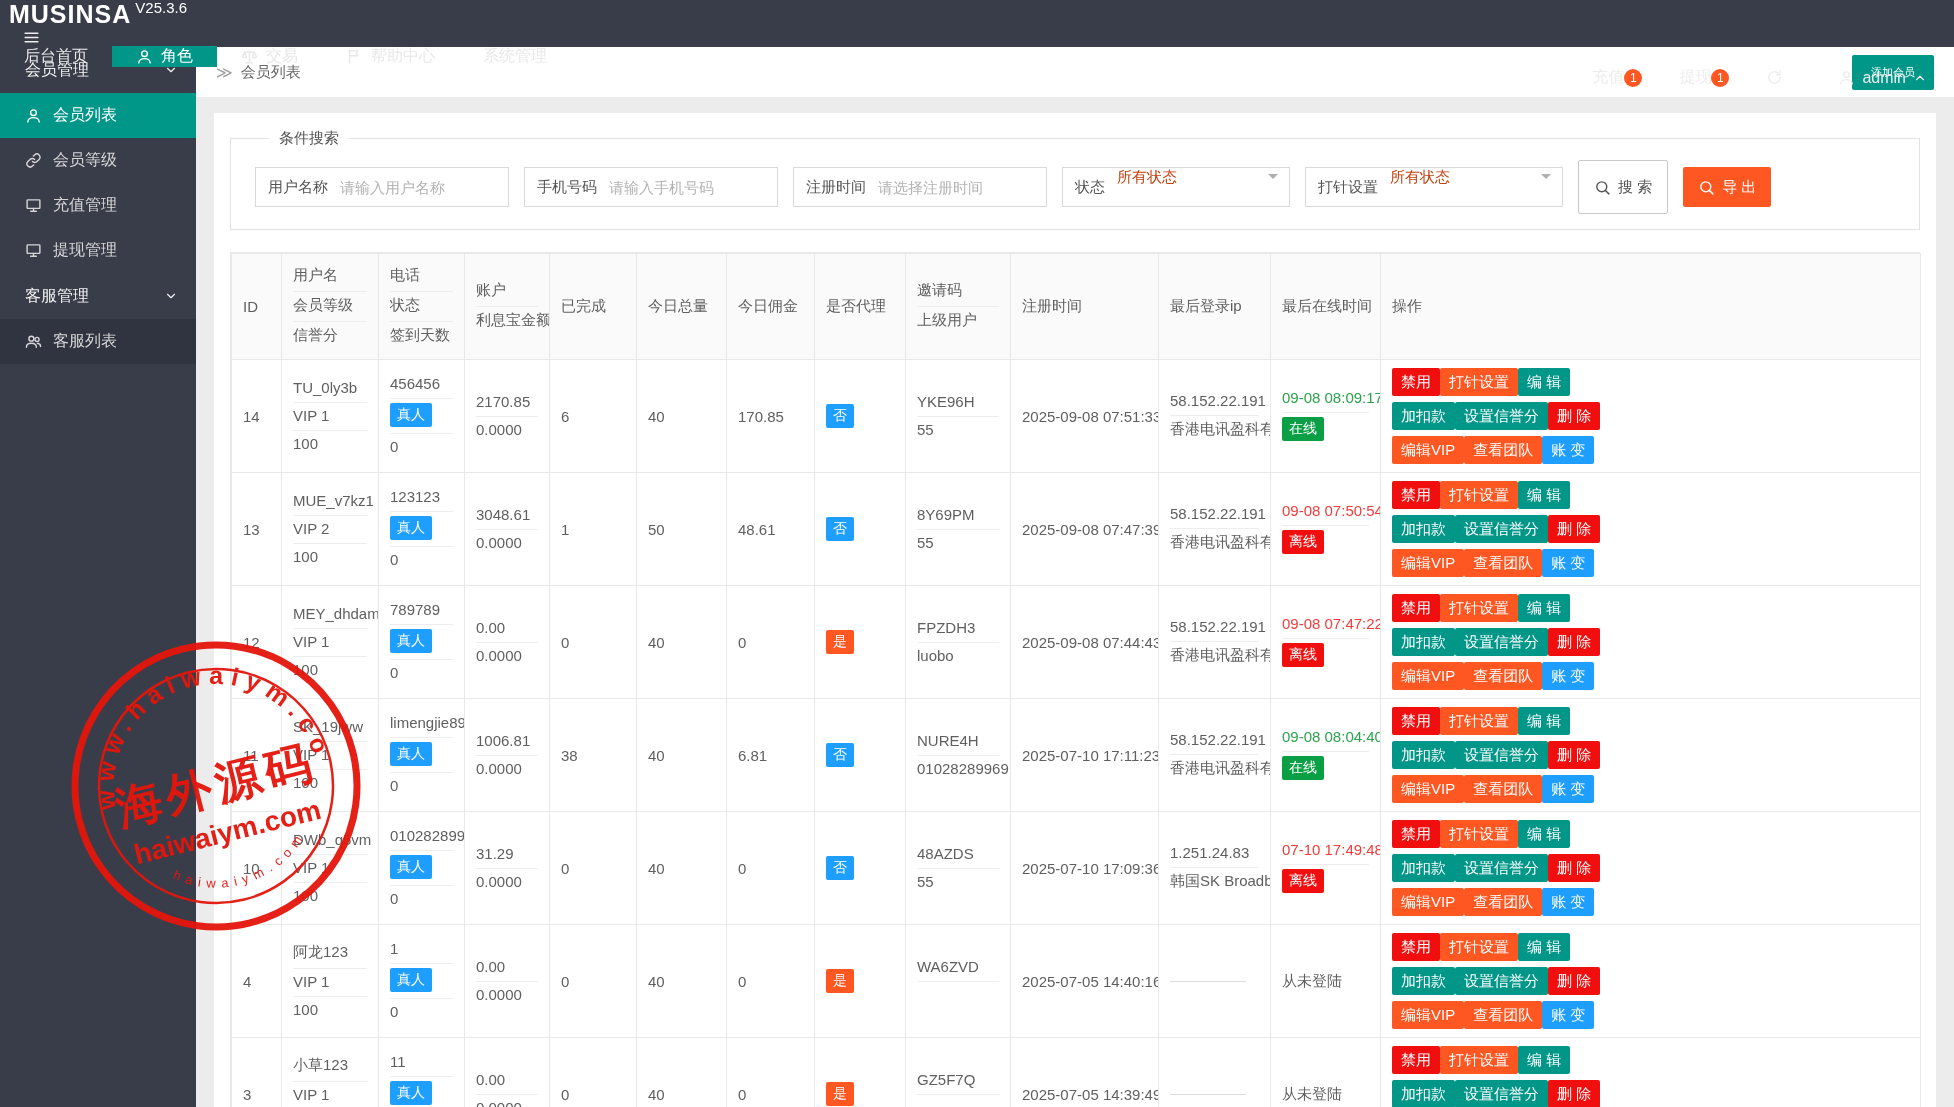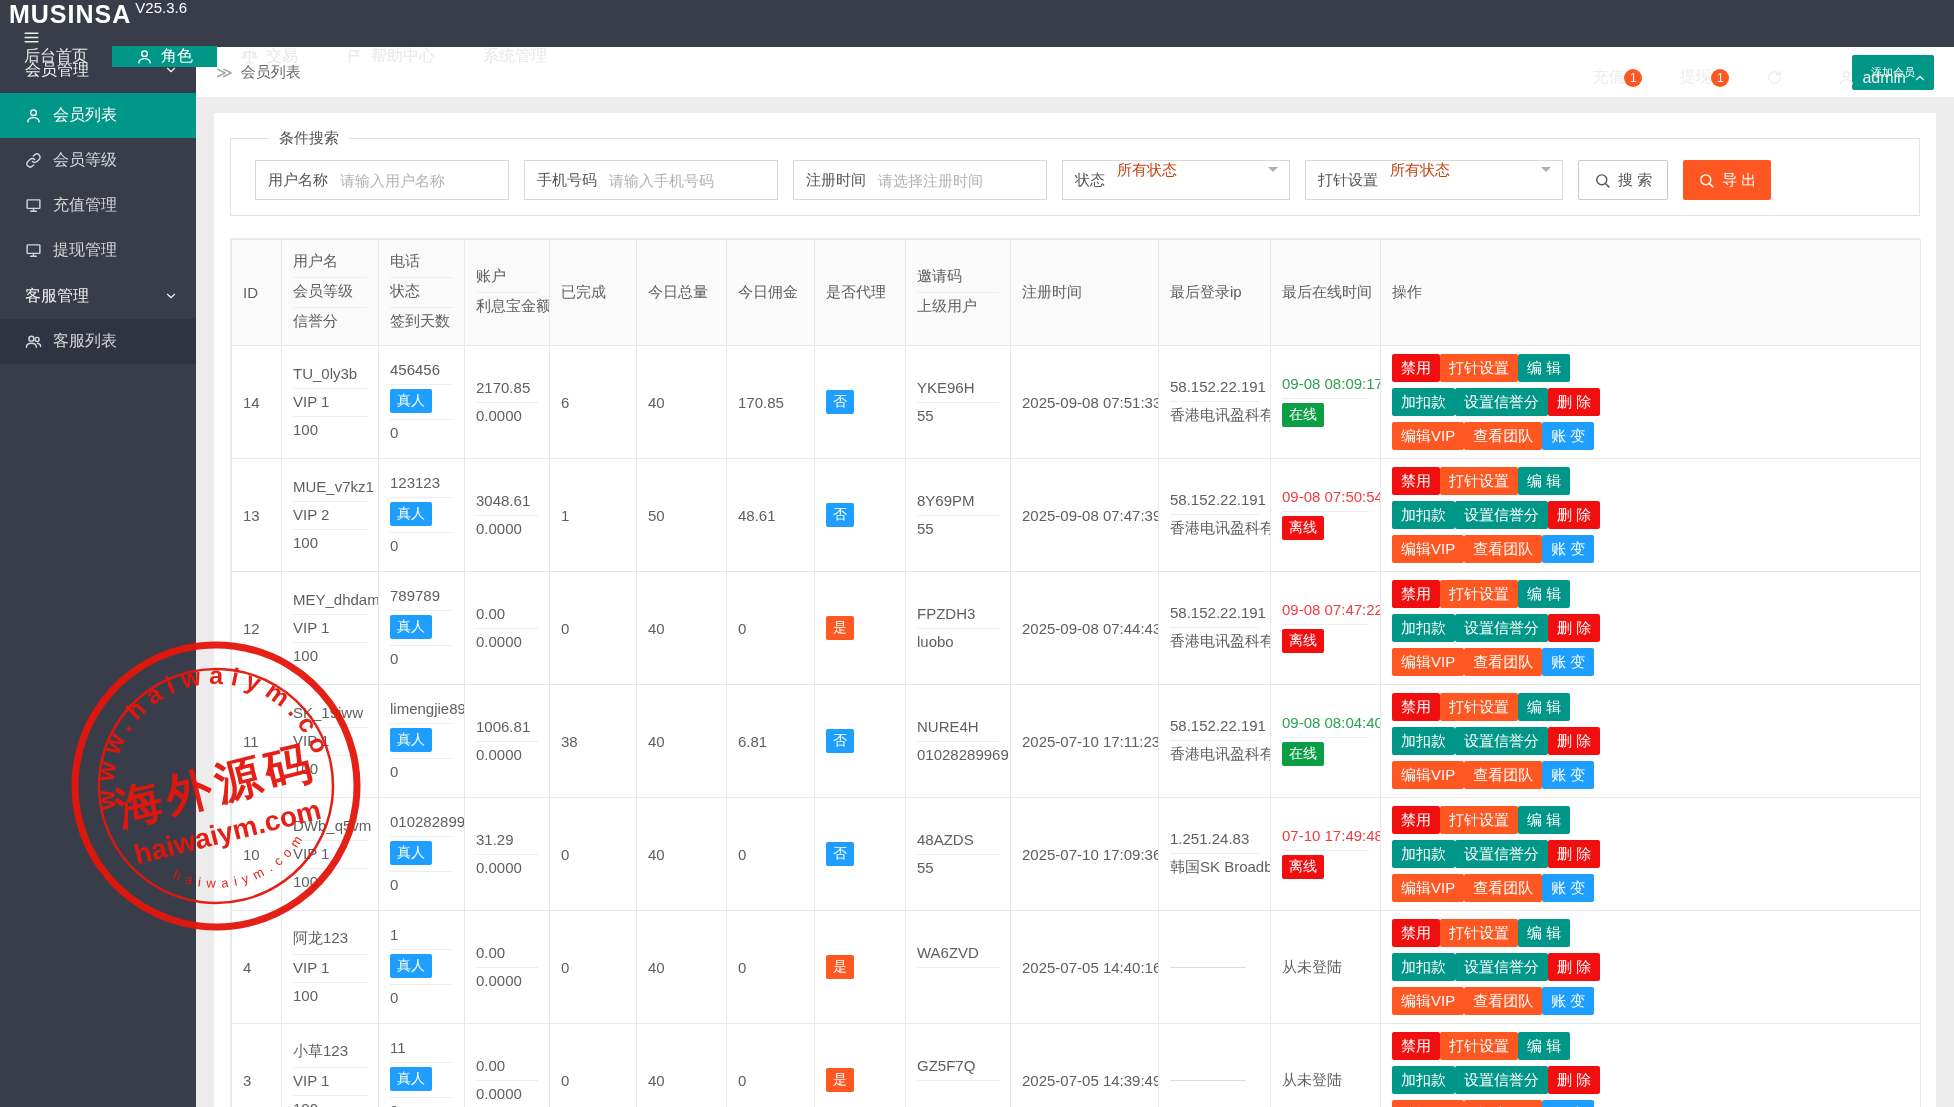--- a/index.html
+++ b/index.html
@@ -43,21 +43,21 @@
 
   fieldset.search { border:1px solid #e2e2e2; padding:12px 24px 15px; }
   fieldset.search legend { margin-left:14px; padding:0 10px; font-size:15px; color:#555; }
   .frow { display:flex; align-items:center; gap:15px; }
   .fgroup { display:flex; align-items:center; height:40px; border:1px solid #d9d9d9; background:#fff; }
   .flabel { padding:0 12px; font-size:15px; color:#555; white-space:nowrap; }
   .finput { border:0; outline:0; height:36px; width:168px; font-size:15px; color:#333; padding-right:8px; }
   .finput::placeholder { color:#b3b3b3; }
   .fselect { width:172px; height:100%; display:flex; align-items:flex-start; justify-content:space-between; padding-right:11px; font-size:15px; color:#c2410c; cursor:pointer; }
   .caret { width:0; height:0; border:5px solid transparent; border-top-color:#b0b0b0; margin-top:6px; }
-  .btn-search { height:40px; display:flex; align-items:center; gap:7px; border:1px solid #c9c9c9; background:#fff; color:#555; border-radius:2px; padding:0 15px; font-size:15px; cursor:pointer; }
+  .btn-search { height:54px; display:flex; align-items:center; gap:7px; border:1px solid #c9c9c9; background:#fff; color:#555; border-radius:2px; padding:0 15px; font-size:15px; cursor:pointer; }
   .btn-export { height:40px; display:flex; align-items:center; gap:7px; border:0; background:var(--orange,#FF5722); color:#fff; border-radius:2px; padding:0 15px; font-size:15px; cursor:pointer; }
 
   
   .tbl-wrap { margin-top:22px; border:1px solid var(--border,#e8e8e8); border-bottom:0; }
   table.grid { width:100%; border-collapse:collapse; table-layout:fixed; }
   .grid th, .grid td { border:1px solid var(--border,#e8e8e8); padding:8px 11px; text-align:left; vertical-align:middle; font-size:15px; color:#5f5f5f; font-weight:normal; overflow:hidden; white-space:nowrap; }
   .grid thead tr { height:81px; background:#fafafa; }
   .grid tbody tr { height:89px; background:#fff; }
   .ml { padding:4px 0 6px; }
   .ml + .ml { border-top:1px solid #ededed; }

